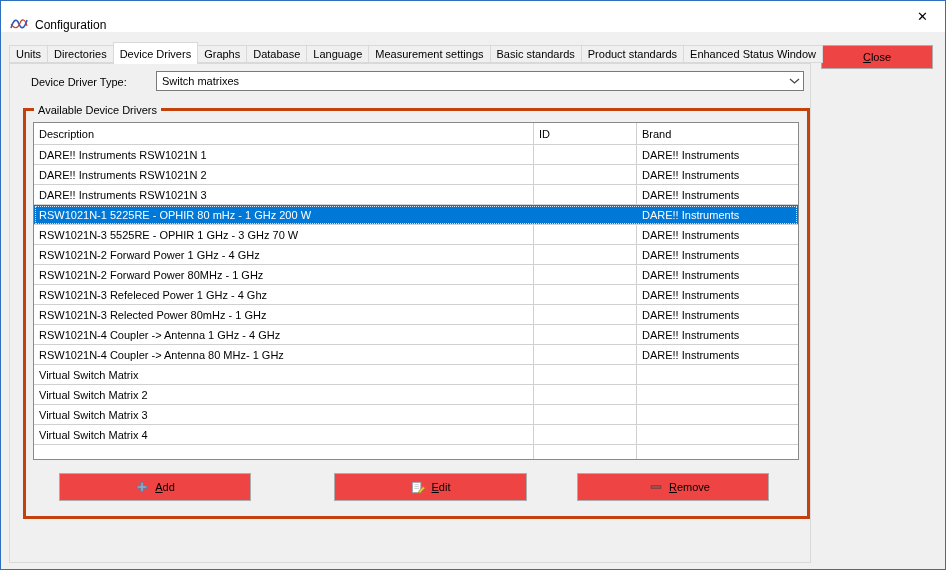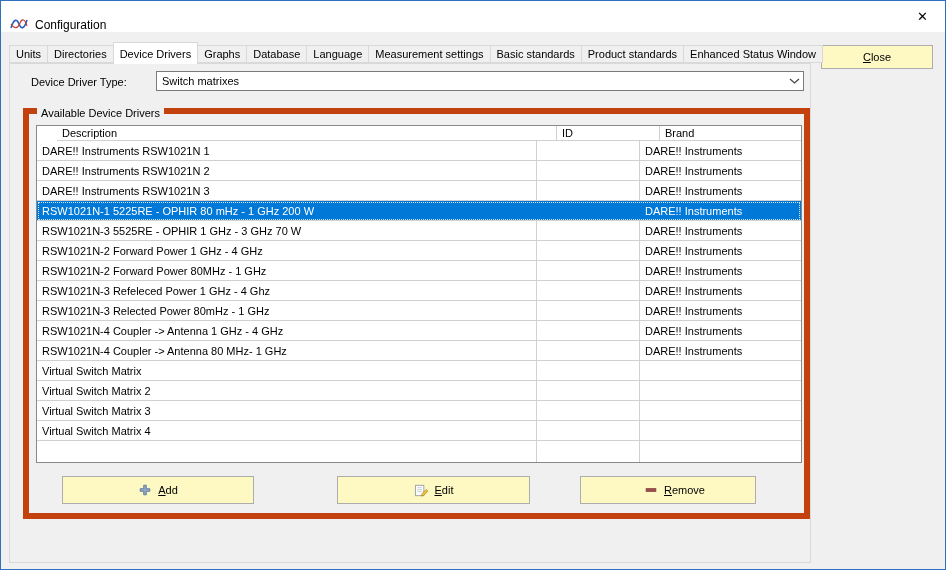--- a/index.html
+++ b/index.html
@@ -49,71 +49,71 @@
     background: #f0f0f0; border: 1px solid #d9d9d9;
     display: flex; align-items: center; white-space: nowrap; cursor: default;
   }
   .tab.active {
     height: 22px; margin-bottom: 0; background: #ffffff;
     border-bottom: none; position: relative; z-index: 4;
   }
 
   
   .btn {
-    background: #fef9c3; border: 1px solid #adadad;
+    background: #ef4444; border: 1px solid #adadad;
     display: flex; align-items: center; justify-content: center;
     font-size: 11px; cursor: default;
   }
   .close-btn { position: absolute; left: 820px; top: 44px; width: 112px; height: 24px; }
 
   
   .ddt-label { position: absolute; left: 30px; top: 75px; }
   .combobox {
     position: absolute; left: 155px; top: 70px; width: 648px; height: 20px;
     background: #ffffff; border: 1px solid #7a7a7a;
     display: flex; align-items: center; padding-left: 5px; gap: 29px;
   }
   .combo-arrow { margin-left: auto; width: 18px; display: flex; align-items: center; justify-content: center; }
 
   
   .groupbox {
     position: absolute; left: 22px; top: 107px; width: 787px; height: 411px;
-    border: 6px solid #c2410c;
+    border: 3px solid #c2410c;
     text-decoration: underline;
   }
   .group-title {
     position: absolute; top: -7px; left: 8px;
     background: #f0f0f0; padding: 0 4px; white-space: nowrap;
   }
 
   
   .dtable {
     position: absolute; left: 7px; top: 11px; width: 766px; height: 338px;
     background: #ffffff; border: 1px solid #898989;
     display: flex; flex-direction: column; overflow: hidden;
   }
-  .thead { flex: none; height: 15px; display: flex; border-bottom: 1px solid #d0d0d0; margin-left: 20px; }
+  .thead { flex: none; height: 22px; display: flex; border-bottom: 1px solid #d0d0d0; }
   .hcell, .tcell {
     padding-left: 5px; display: flex; align-items: center;
     white-space: nowrap; overflow: hidden; border-right: 1px solid #d0d0d0;
   }
   .col-desc { width: 500px; flex: none; }
   .col-id   { width: 103px; flex: none; }
   .col-brand{ flex: 1; border-right: none; }
   .trow { flex: none; height: 20px; display: flex; border-bottom: 1px solid #d0d0d0; cursor: default; }
   .trow.selected { color: #ffffff; outline: 1px dotted #cfe3f7; outline-offset: -2px; }
   .trow.selected .tcell { border-right-color: transparent; }
   .tfiller { flex: 1; display: flex; }
   .fcell { border-right: 1px solid #d0d0d0; }
 
   
   .action-btn { position: absolute; top: 362px; height: 28px; gap: 6px; }
   .add-btn    { left: 33px;  width: 192px; }
   .edit-btn   { left: 308px; width: 193px; }
-  .remove-btn { left: 551px; width: 176px; padding-left: 13px; }
+  .remove-btn { left: 551px; width: 192px; padding-left: 13px; }
   .btn .ico { display: flex; align-items: center; }
 </style>
 </head>
 <body>
 
 <div class="window">
 
   <div class="titlebar">
     <span class="app-icon">
       <svg width="18" height="15" viewBox="0 0 18 15">

